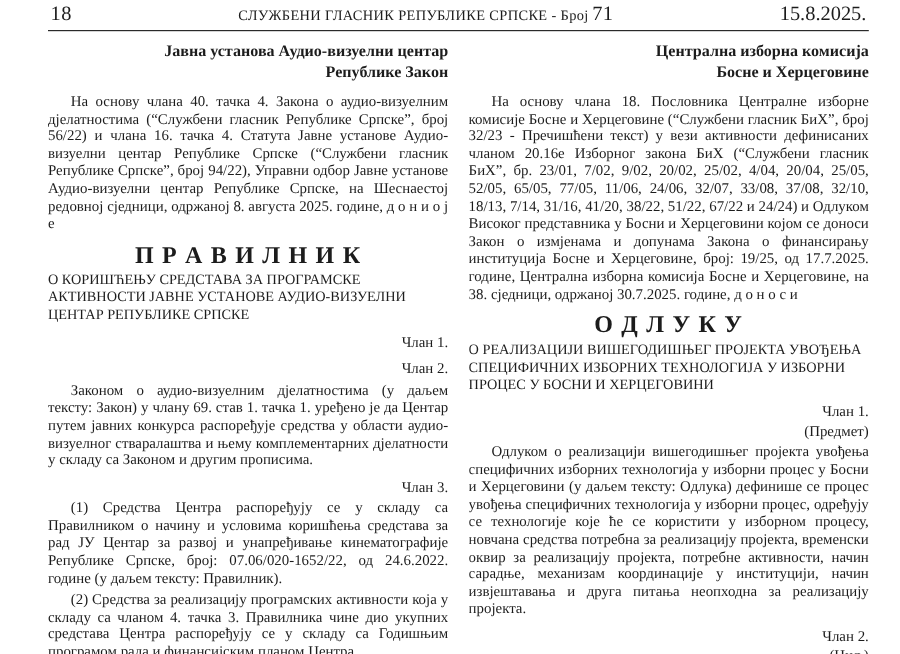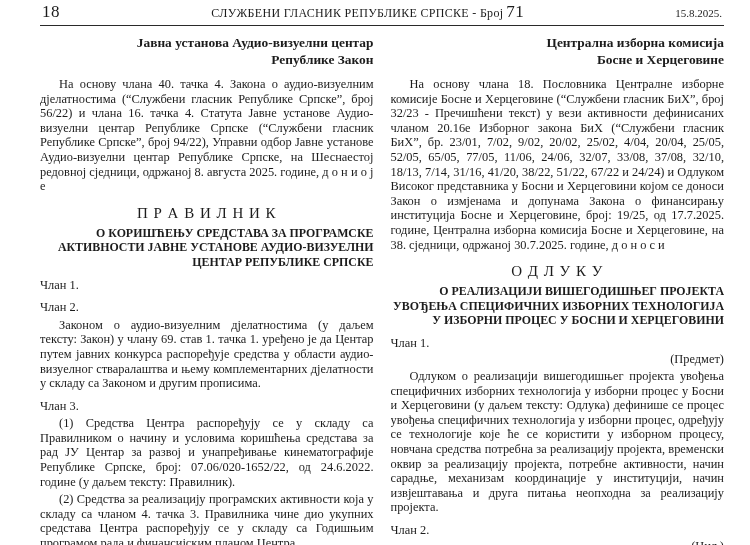--- a/index.html
+++ b/index.html
@@ -23,21 +23,21 @@
     border-bottom: 1.6px solid #2a2a2a;
     padding: 0 2px 3px 2px;
   }
   .page-number { font-size: 17px; font-weight: normal; letter-spacing: 0.5px; }
   .gazette-title-wrap {
     flex: 1; text-align: center;
     font-size: 12px; letter-spacing: 0.3px;
     white-space: nowrap;
   }
   .issue-number { font-size: 17px; margin-left: 3px; }
-  .gazette-date { font-size: 11px; }
+  .gazette-date { font-size: 17px; }
   
   .columns {
     display: flex;
     gap: 17px;
     padding-top: 9px;
     height: 523px;
     overflow: hidden;
   }
   .column { flex: 1; min-width: 0; overflow: hidden; }
   
@@ -49,36 +49,36 @@
     line-height: 16.5px;
     margin-bottom: 9px;
   }
   .paragraph {
     text-align: justify;
     text-indent: 19px;
     margin-bottom: 3px;
   }
   .doc-title {
     text-align: center;
-    font-weight: normal;
-    font-size: 15px;
+    font-weight: bold;
+    font-size: 20px;
     line-height: 19px;
     letter-spacing: 1px;
     margin-top: 10px;
     margin-bottom: 3px;
   }
   .doc-subtitle {
-    text-align: right;
-    font-weight: bold;
+    text-align: left;
+    font-weight: normal;
     font-size: 11.9px;
     line-height: 14.6px;
     margin-bottom: 4px;
   }
   .article-heading {
-    text-align: left;
+    text-align: right;
     margin-top: 8px;
     margin-bottom: 3px;
   }
   .article-subheading {
     text-align: right;
     margin-top: -2px;
     margin-bottom: 3px;
   }
 </style>
 </head>

